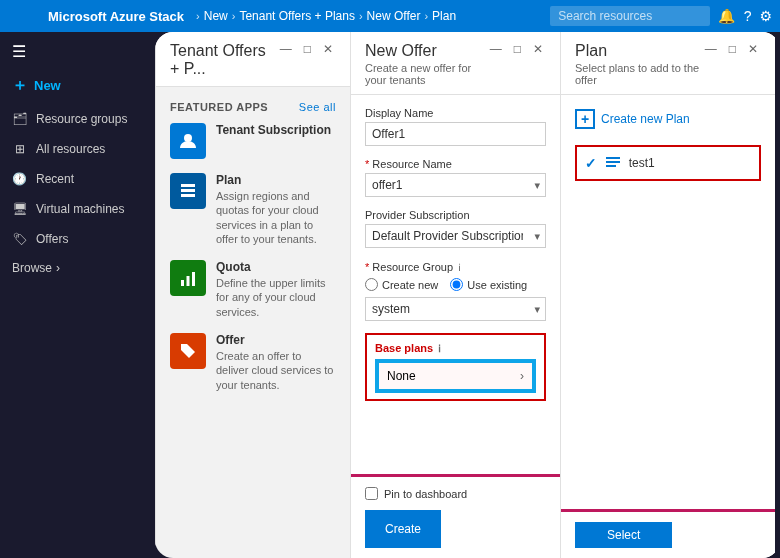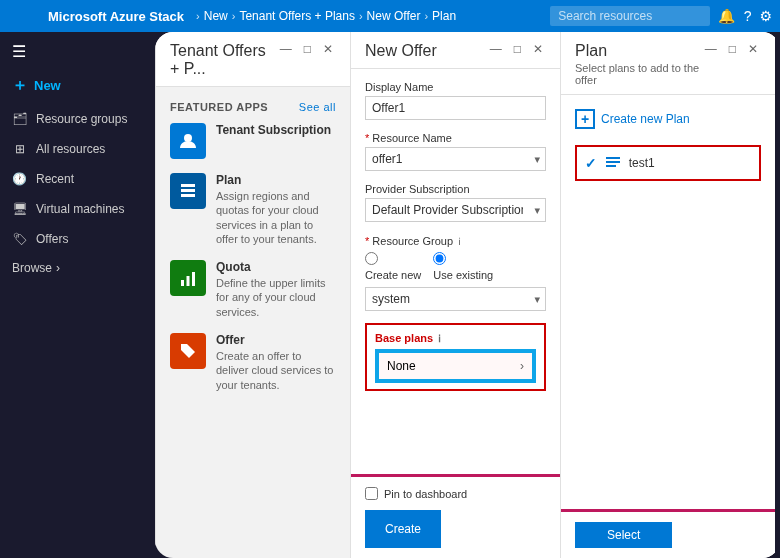--- a/index.html
+++ b/index.html
@@ -53,21 +53,21 @@
     .panel-new-offer { width: 210px; background: white; }
     .panel-new-offer .panel-content { padding: 12px 14px; }
     .form-group { margin-bottom: 12px; }
     .form-label { font-size: 11px; color: #333; margin-bottom: 3px; display: block; }
     .form-label.required::before { content: '* '; color: #c00; }
     .form-input { width: 100%; border: 1px solid #ccc; padding: 4px 6px; font-size: 12px; color: #333; background: white; }
     .form-select { width: 100%; border: 1px solid #ccc; padding: 4px 22px 4px 6px; font-size: 12px; color: #333; background: white; appearance: none; -webkit-appearance: none; cursor: pointer; position: relative; }
     .select-wrapper { position: relative; }
     .select-wrapper::after { content: '▾'; position: absolute; right: 6px; top: 50%; transform: translateY(-50%); pointer-events: none; color: #666; font-size: 11px; }
     .form-radio-group { display: flex; gap: 12px; margin-top: 4px; }
-    .form-radio { display: flex; align-items: flex-start; gap: 4px; font-size: 11px; color: #333; cursor: pointer; flex-direction: column; }
+    .form-radio { display: flex; align-items: center; gap: 4px; font-size: 11px; color: #333; cursor: pointer; }
     .info-icon { color: #666; font-size: 10px; cursor: help; margin-left: 2px; }
     .base-plans-field { border: 4px solid #0ea5e9; padding: 6px 8px; display: flex; justify-content: space-between; align-items: center; cursor: pointer; background: #fff8f8; }
     .base-plans-chevron { color: #666; }
     .base-plans-inner { padding: 6px 8px; }
     .checkbox-group { display: flex; align-items: center; gap: 6px; margin-bottom: 10px; }
     .form-checkbox { width: 13px; height: 13px; cursor: pointer; }
     .checkbox-label { font-size: 11px; color: #333; }
     .btn-create { background: #0078d4; color: white; border: none; padding: 12px 20px; font-size: 12px; cursor: pointer; }
     .panel-footer { padding: 10px 14px; border-top: 3px solid #be185d; background: white; flex-shrink: 0; }
 
@@ -213,20 +213,21 @@
           </div>
         </div>
       </div>
     </div>
 
     <div class="panel panel-new-offer">
       <div class="panel-header">
         <div class="panel-header-row">
           <div>
             <div class="panel-title">New Offer</div>
+            <div class="panel-subtitle">Create a new offer for your tenants</div>
           </div>
           <div class="panel-controls">
             <button class="panel-control-btn">—</button>
             <button class="panel-control-btn">□</button>
             <button class="panel-control-btn">✕</button>
           </div>
         </div>
       </div>
       <div class="panel-content">
         <div class="form-group">

